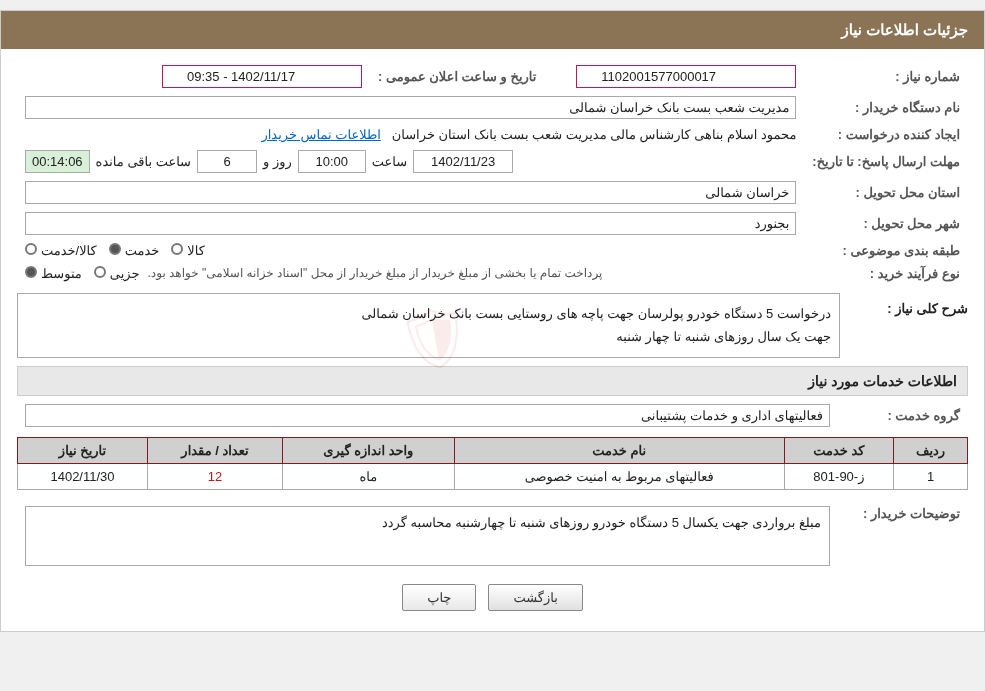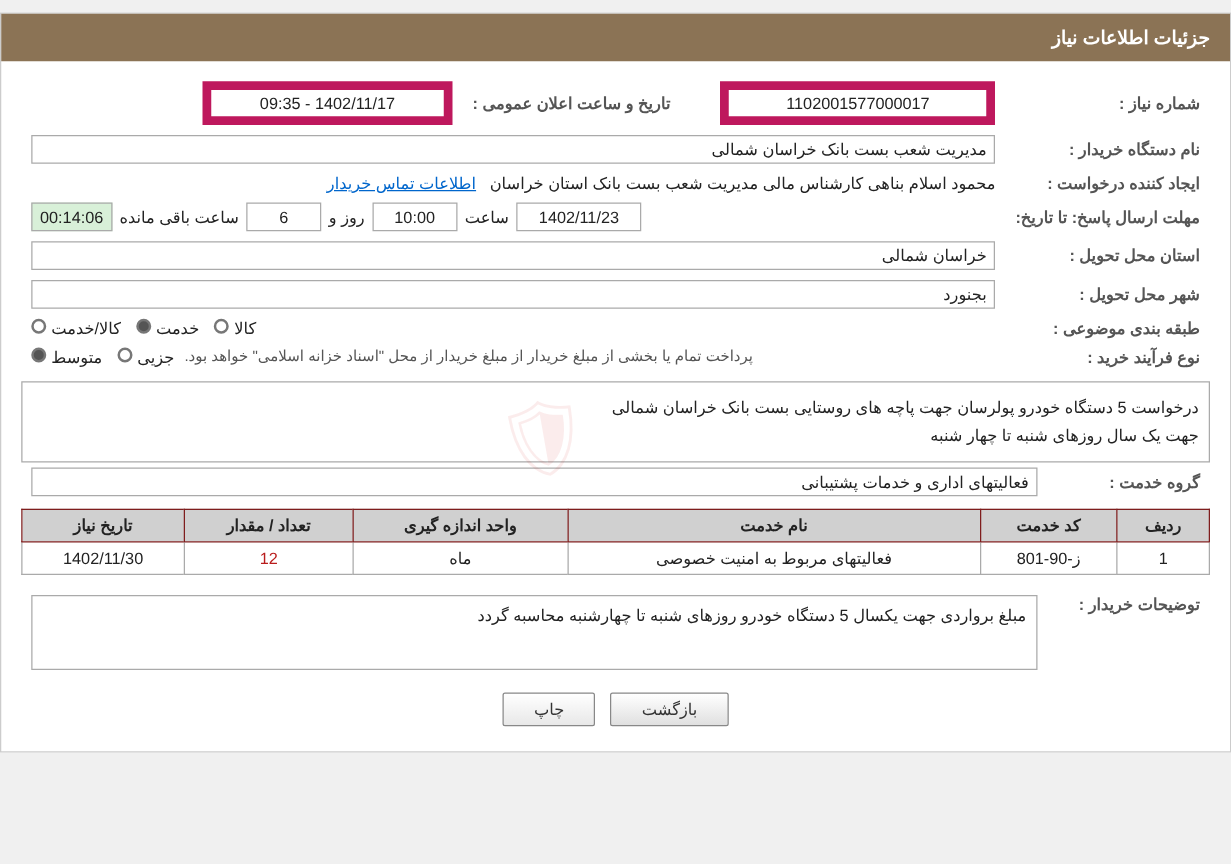--- a/index.html
+++ b/index.html
@@ -39,24 +39,24 @@
       color: #555;
       font-weight: bold;
       text-align: right;
       white-space: nowrap;
       width: 130px;
     }
     .value-cell {
       text-align: right;
     }
     .input-box {
-      border: 7px solid #be185d;
-      background: #fff;
-      padding: 3px 0;
-      text-align: center;
+      border: 1px solid #be185d;
+      background: #fff;
+      padding: 3px 24px;
+      text-align: left;
       display: inline-block;
     }
     .input-full {
       width: 100%;
       border: 1px solid #aaa;
       background: #fff;
       padding: 3px 6px;
       text-align: right;
     }
     .radio-group {
@@ -279,28 +279,32 @@
         </td>
       </tr>
     </tbody>
       </table>
 
     <div style="display: flex; gap: 8px; margin-top: 6px; position: relative;">
 
       <div style="position: absolute; left: 40%; top: 10px; opacity: 0.07; font-size: 60px; color: #cc0000; transform: rotate(-10deg); z-index: 1; pointer-events: none;">
         🛡
       </div>
+      <div style="flex: 0 0 120px; font-weight: bold; text-align: right; padding-top: 8px;">
+        <span>شرح کلی نیاز :</span>
+      </div>
       <div style="flex: 1;">
         <div class="narration-box">
           <span style="white-space: pre-line;">درخواست 5 دستگاه خودرو پولرسان جهت پاچه های روستایی بست بانک خراسان شمالی
 جهت یک سال روزهای شنبه تا چهار شنبه</span>
         </div>
       </div>
     </div>
 
+    <div class="section-header">اطلاعات خدمات مورد نیاز</div>
 
     <table class="info-table" style="margin-bottom: 4px;">
       <tbody>
           <tr>
         <td class="label-cell">گروه خدمت :</td>
         <td>
           <div class="input-full">فعالیتهای اداری و خدمات پشتیبانی</div>
         </td>
       </tr>
     </tbody>

